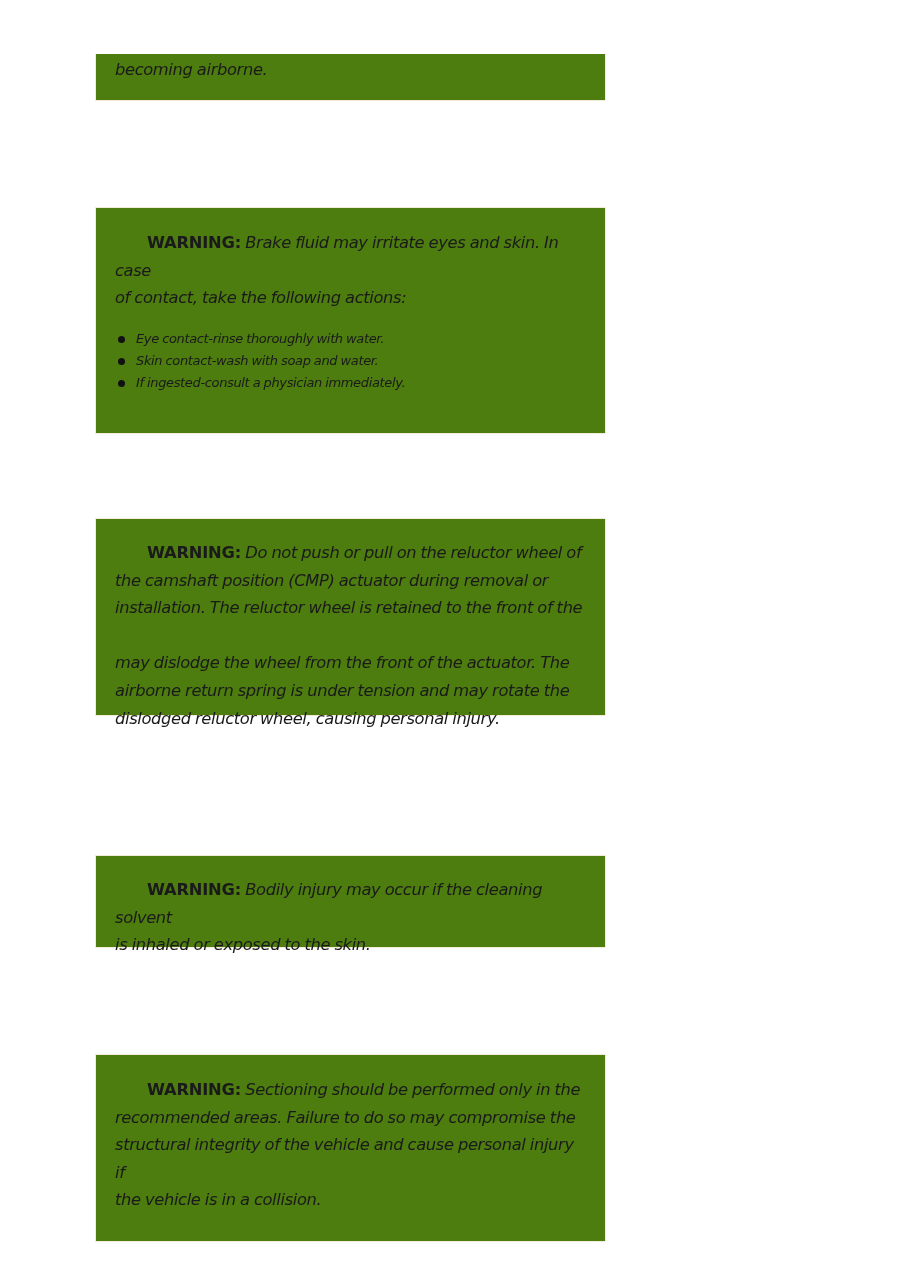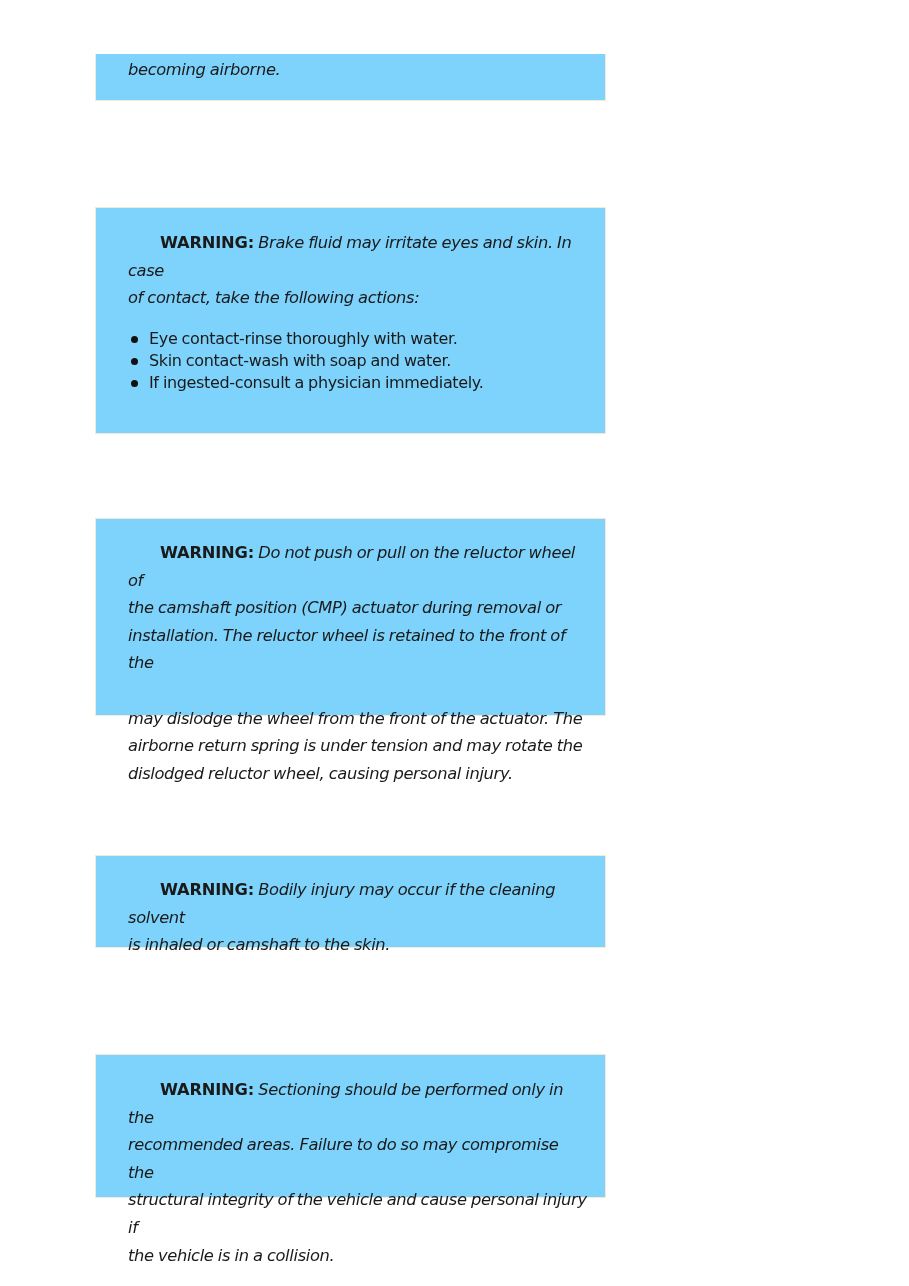--- a/index.html
+++ b/index.html
@@ -1,26 +1,26 @@
 <!DOCTYPE html>
 <html><head>
   <meta charset="utf-8">
   <style>
     html, body { margin: 0; padding: 0; background: #ffffff; }
     body { width: 909px; height: 1286px; position: relative; overflow: hidden;
            font-family: "DejaVu Sans", sans-serif; color: #1a1a1a; }
     .box { position: absolute; left: 95px; width: 511px; border: 1px solid #f3ead8;
-           box-sizing: border-box; background: #7dd3fc; padding-left: 13px; }
+           box-sizing: border-box; background: #4d7c0f; }
     .box.clipped { border-top: none; }
     .para { margin: 0; padding: 0 18px 0 19px; font-size: 16.3px; line-height: 27.6px;
             font-style: italic; letter-spacing: -0.35px; word-spacing: -0.5px; }
     .para .indent { display: inline-block; width: 32px; }
     .label { font-style: normal; font-weight: bold; letter-spacing: -0.2px; }
     ul { margin: 0; padding: 0 0 0 40px; list-style: none; }
-    li { position: relative; font-size: 16px; line-height: 22px; 
+    li { position: relative; font-size: 13px; line-height: 22px; font-style: italic;
          letter-spacing: -0.35px; word-spacing: -0.5px; }
     li .bullet { position: absolute; left: -18px; top: 8px; width: 7px; height: 7px;
                  border-radius: 50%; background: #111; }
   </style>
 </head>
 <body>
 
 <div class="box clipped" style="top:54px; height:47px;">
   <p class="para" style="padding-top:2px;">
     <span>becoming airborne.</span>
@@ -47,24 +47,24 @@
     <br>
     <span>may dislodge the wheel from the front of the actuator. The</span><br>
     <span>airborne return spring is under tension and may rotate the</span><br>
     <span>dislodged reluctor wheel, causing personal injury.</span>
   </p>
 </div>
 
 <div class="box" style="top:855px; height:93px;">
   <p class="para" style="padding-top:20px;">
     <span class="indent"></span><span class="label">WARNING:</span><span> Bodily injury may occur if the cleaning solvent</span><br>
-    <span>is inhaled or camshaft to the skin.</span>
+    <span>is inhaled or exposed to the skin.</span>
   </p>
 </div>
 
-<div class="box" style="top:1054px; height:144px;">
+<div class="box" style="top:1054px; height:188px;">
   <p class="para" style="padding-top:21px;">
     <span class="indent"></span><span class="label">WARNING:</span><span> Sectioning should be performed only in the</span><br>
     <span>recommended areas. Failure to do so may compromise the</span><br>
     <span>structural integrity of the vehicle and cause personal injury if</span><br>
     <span>the vehicle is in a collision.</span>
   </p>
 </div>
 
 </body></html>

